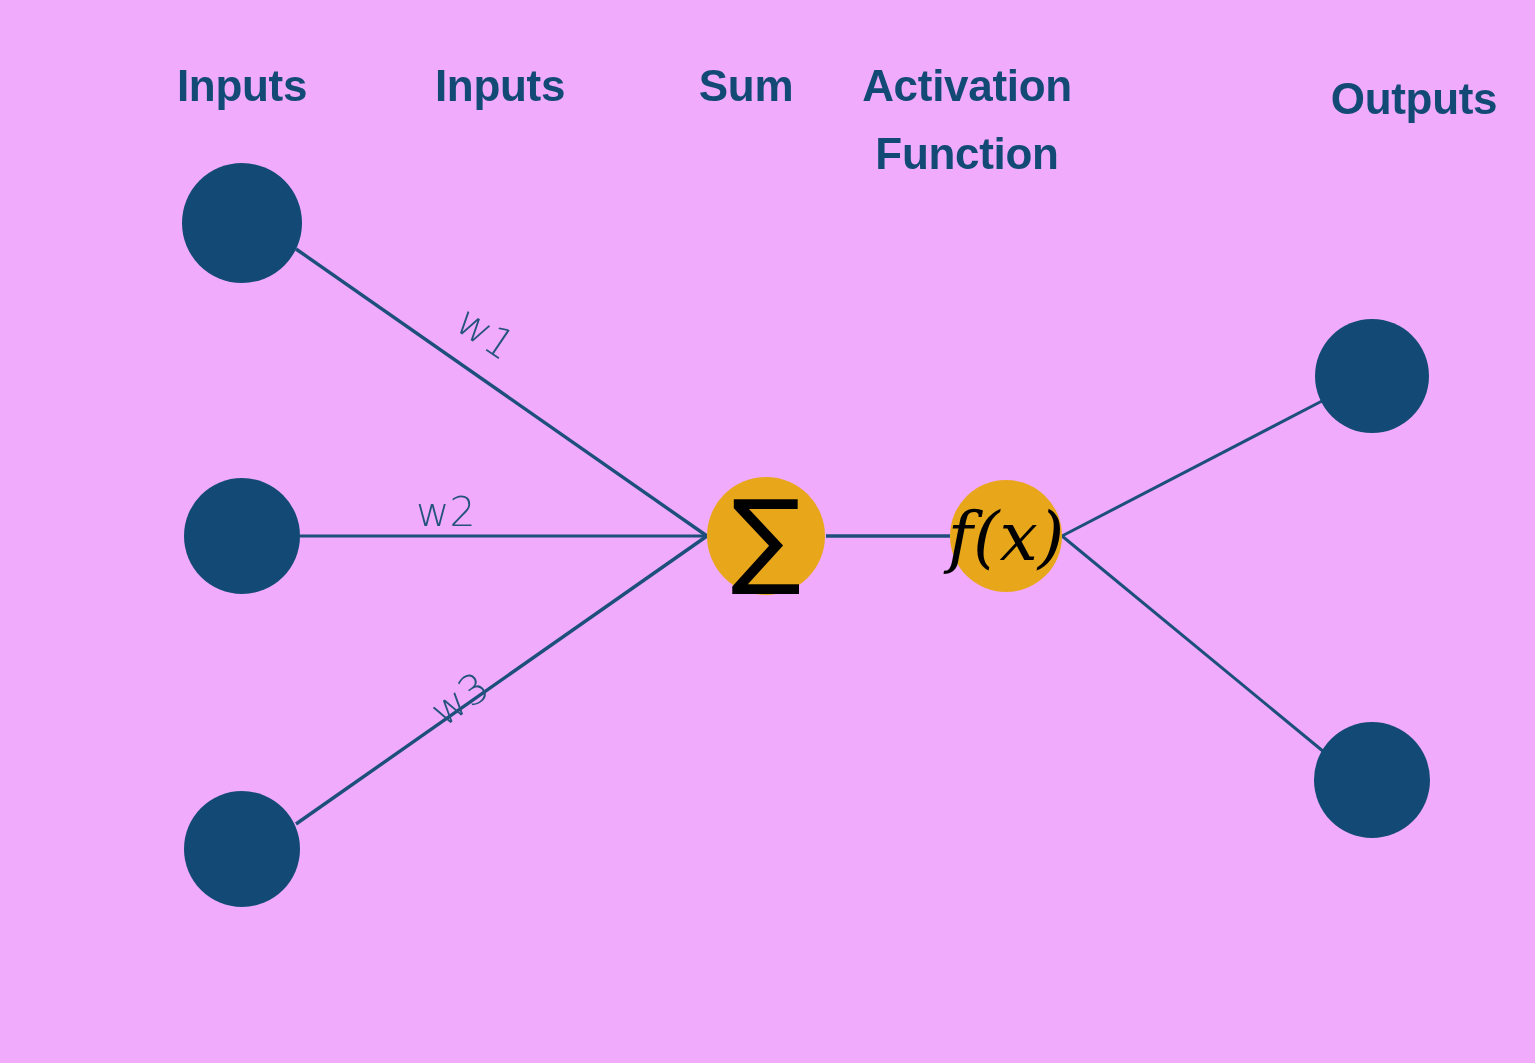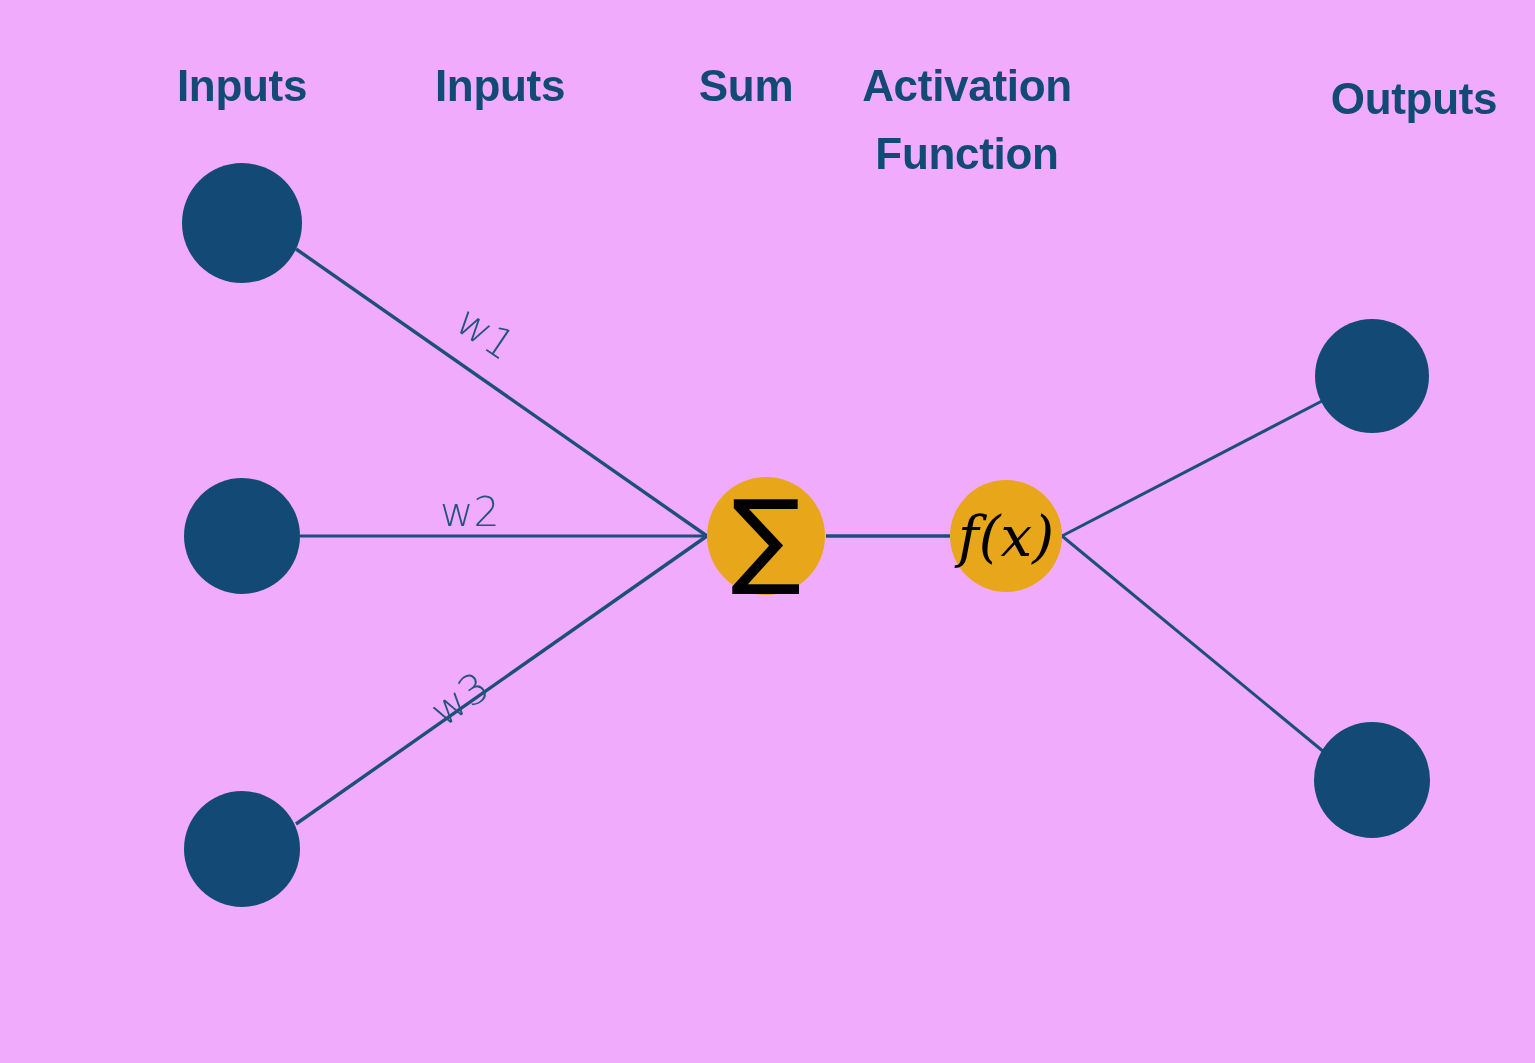--- a/index.html
+++ b/index.html
@@ -51,21 +51,21 @@
   }
   .glyph-sum {
     font-family: "DejaVu Sans", sans-serif;
     font-size: 104px;
     font-weight: 400;
     line-height: 1;
   }
   .glyph-fx {
     font-family: "DejaVu Serif", "Liberation Serif", serif;
     font-style: italic;
-    font-size: 56px;
+    font-size: 68px;
     font-weight: 400;
     line-height: 1;
   }
   .weight-label {
     position: absolute;
     font-family: "DejaVu Sans", sans-serif;
     font-weight: 300;
     font-size: 41px;
     line-height: 1;
     color: #24537d;
@@ -105,17 +105,17 @@
       <div class="column-heading" style="left: 967px; top: 52px;">Activation
 Function</div>
       <div class="column-heading" style="left: 1370px; top: 65px; margin-left: 44px;">Outputs</div>
     </div>
   <div id="glyph-layer">
       <div class="node-glyph glyph-sum" style="left: 766px; top: 538px;">∑</div>
       <div class="node-glyph glyph-fx" style="left: 1006px; top: 537px;">f(x)</div>
     </div>
   <div id="weight-layer">
       <div class="weight-label" style="left: 472px; top: 300px; transform: rotate(34deg); transform-origin: left top;">w1</div>
-      <div class="weight-label" style="left: 440px; top: 492px; transform: rotate(0deg); transform-origin: left top;">w2</div>
+      <div class="weight-label" style="left: 416px; top: 492px; transform: rotate(0deg); transform-origin: left top;">w2</div>
       <div class="weight-label" style="left: 424px; top: 700px; transform: rotate(-35deg); transform-origin: left top;">w3</div>
     </div>
 
 </div>
 
 </body></html>

